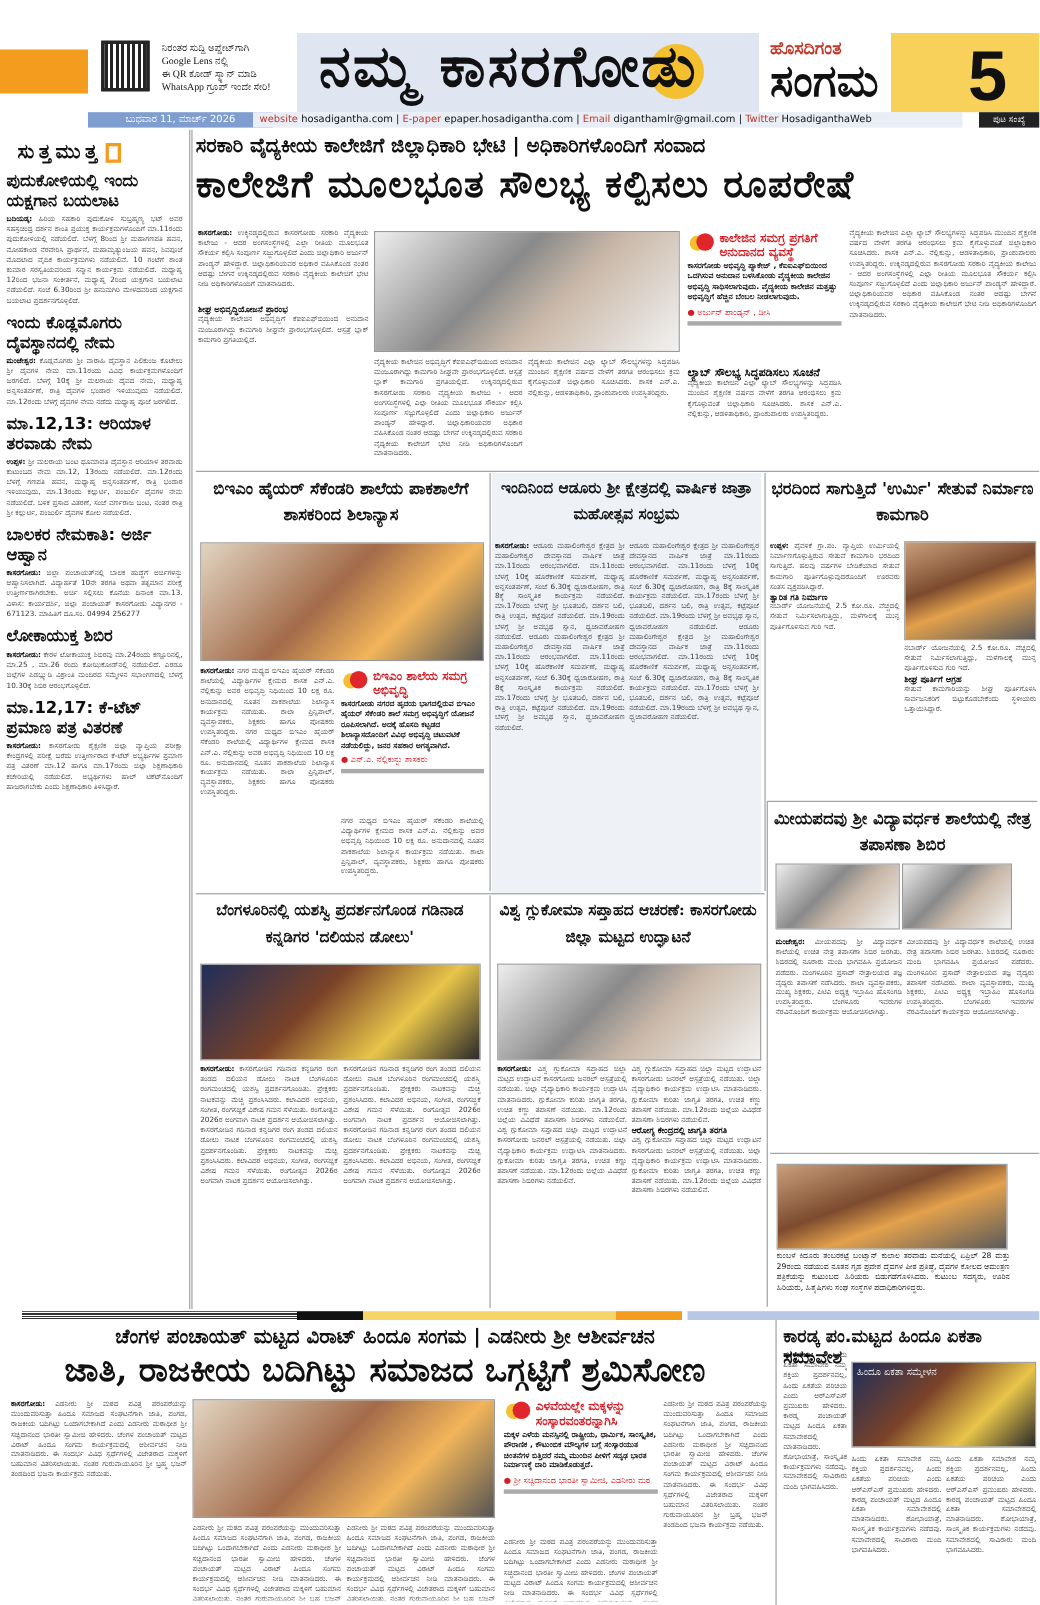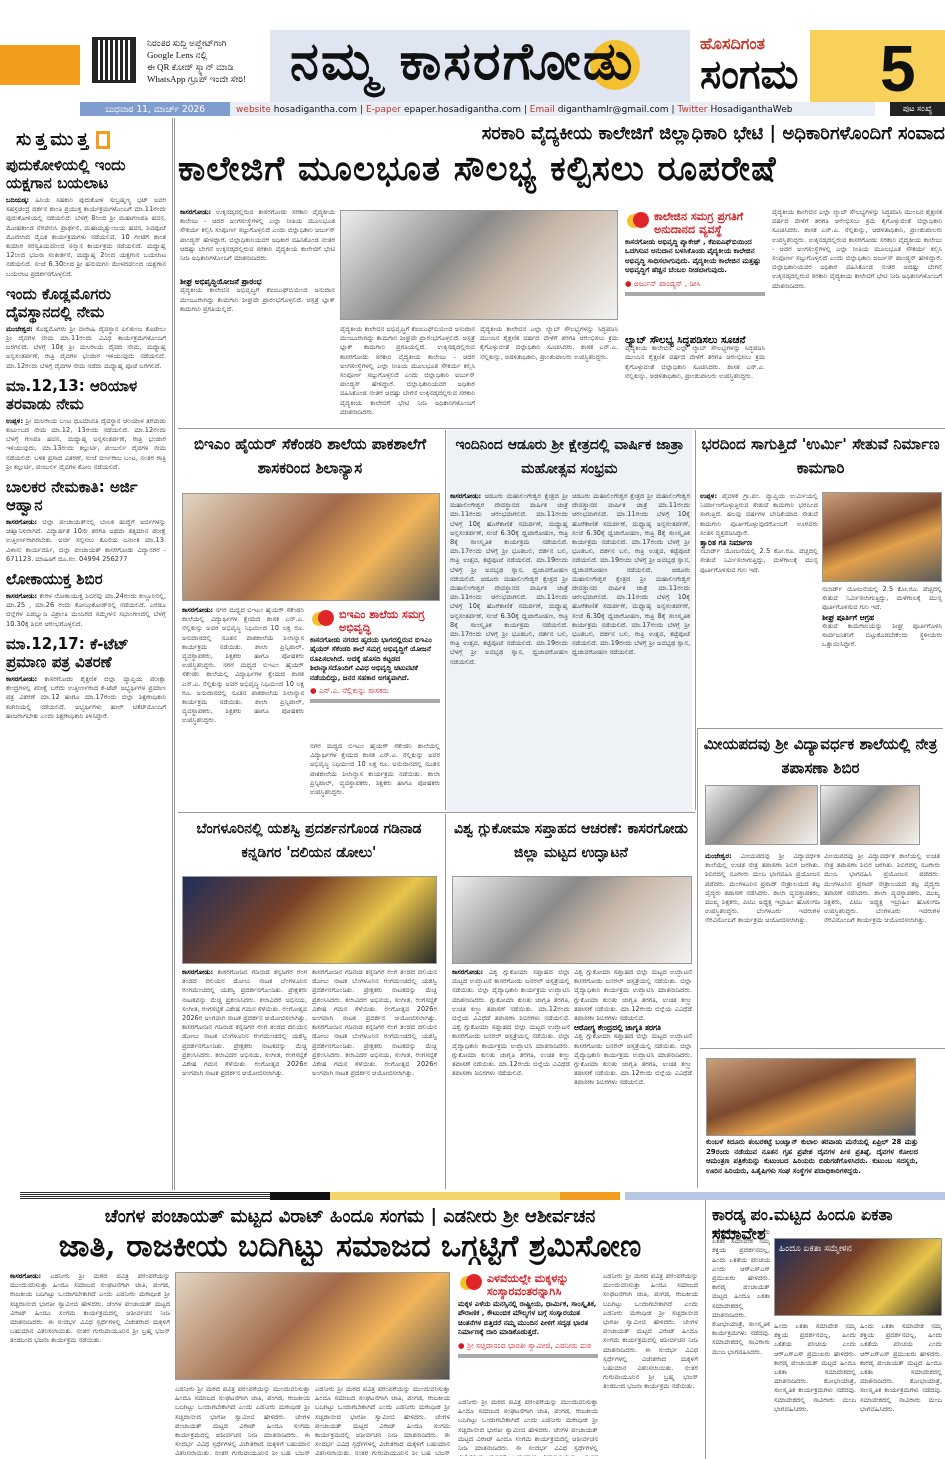--- a/index.html
+++ b/index.html
@@ -11,33 +11,33 @@
 .qr{left:92px;top:37px;width:44px;height:46px;background:
  repeating-linear-gradient(90deg,#000 0 3px,#fff 3px 5px),#000;opacity:.85;border:3px solid #000}
 .qr-text{left:147px;top:37px;width:120px;font-size:9px;line-height:12px;font-family:"Liberation Serif",serif}
 .mast-band{left:270px;top:30px;width:420px;height:72px;background:#dfe6f2}
 .mast-circle{left:590px;top:40px;width:50px;height:50px;border-radius:50%;background:#f5c030}
 .mast-title{left:290px;top:30px;font-size:52px;font-weight:bold;letter-spacing:2px;font-family:"DejaVu Serif",serif}
 .sangama-band{left:810px;top:30px;width:135px;height:72px;background:#f7d15a}
 .brand{left:700px;top:34px;font-size:16px;color:#c0392b;font-weight:bold}
 .sangama{left:700px;top:50px;font-size:40px;font-weight:bold;font-family:"DejaVu Serif",serif}
 .pageno{left:880px;top:32px;font-size:64px;font-weight:bold;font-family:"Liberation Sans",sans-serif}
-.date-box{left:80px;top:102px;width:150px;height:14px;background:#7f9dcf;color:#fff;text-align:center;font-size:9px;line-height:14px}
+.date-box{left:80px;top:102px;width:168px;height:14px;background:#7f9dcf;color:#fff;text-align:center;font-size:9px;line-height:14px}
 .links{left:230px;top:102px;width:645px;height:14px;background:#e8edf6;padding-left:6px;font-size:9px;line-height:14px;white-space:nowrap;overflow:hidden}
 .links .lbl{color:#c0392b}
 .pg-lbl{left:890px;top:102px;width:55px;height:14px;background:#222;color:#fff;font-size:8px;text-align:center;line-height:14px}
 
 #left{left:0;top:118px;width:175px;height:1072px;border-right:3px double #999;padding:4px 6px}
 .sutta{font-size:18px;font-weight:bold;letter-spacing:4px;margin:6px 0 4px 10px}
 .sutta .win{display:inline-block;width:14px;height:18px;border:3px solid #f39c1e;vertical-align:middle;margin:0 4px}
 .lhbig{font-size:15px;font-weight:bold;line-height:18px;margin-top:6px}
 .body{font-size:6.6px;line-height:9.2px;color:#333;text-align:justify;margin-top:4px}
 .body b{color:#000}
 
-.sub-head{left:178px;top:122px;width:767px;text-align:right;font-size:18px;font-weight:bold;font-family:"DejaVu Sans",sans-serif}
+.sub-head{left:178px;top:122px;width:767px;text-align:left;font-size:18px;font-weight:bold;font-family:"DejaVu Sans",sans-serif}
 .main-head{left:178px;top:148px;width:767px;text-align:left;font-size:34px;font-weight:bold;font-family:"DejaVu Serif",serif;letter-spacing:1px}
 .photo{background:linear-gradient(135deg,#bbb,#6d6d6d 40%,#a08b7a 60%,#d8d2c6);border:1px solid #999}
 .photo.warm{background:linear-gradient(135deg,#e2d5c2,#a36b4a 45%,#f2b55a 70%,#555)}
 .photo.crowd{background:linear-gradient(160deg,#caa07c,#7c4a2e 40%,#e3a14c 60%,#5a5a5a)}
 .photo.stage{background:linear-gradient(135deg,#1f2e5a,#7a4228 40%,#e8c54a 70%,#2a2a2a)}
 .photo.light{background:linear-gradient(135deg,#eee,#8a8a8a 40%,#c9b8a8 60%,#f2f2f2)}
 .txtblk{font-size:6.6px;line-height:9.2px;color:#333;text-align:justify;overflow:hidden}
 .txtblk b{color:#000}
 .quote{font-size:7px;line-height:9.4px}
 .quote .qmark{display:inline-block;width:26px;height:22px;position:relative;float:left;margin-right:3px}
@@ -50,21 +50,21 @@
 .quote .bar{height:4px;background:#aaa;margin-top:4px}
 .sec-head{font-size:17px;font-weight:bold;text-align:center;line-height:24px;font-family:"DejaVu Serif",serif}
 .hline{height:1px;background:#999}
 .vline{width:1px;background:#999}
 .shade{background:#eef2f7}
 .stripe{left:0;top:1192px;width:945px;height:8px}
 .stripe span{position:absolute;top:0;height:8px}
 .bottom-sub{left:5px;top:1205px;width:690px;text-align:center;font-size:18px;font-weight:bold}
 .bottom-main{left:5px;top:1228px;width:690px;text-align:center;font-size:30px;font-weight:bold;font-family:"DejaVu Serif",serif}
 .right-bottom-head{left:712px;top:1205px;width:233px;font-size:16px;font-weight:bold}
-.cap{font-size:7px;line-height:9.5px;font-weight:bold;text-align:justify}
+.cap{font-size:7px;line-height:9.5px;font-weight:normal;text-align:justify}
 </style>
 </head>
 <body>
 
 <div id="mast" class="abs">
   <div class="abs orange-tab"></div>
   <div class="abs qr"></div>
   <div class="abs qr-text">
     <div>ನಿರಂತರ ಸುದ್ದಿ ಅಪ್ಡೇಟ್‌ಗಾಗಿ</div>
     <div>Google Lens ನಲ್ಲಿ</div>

